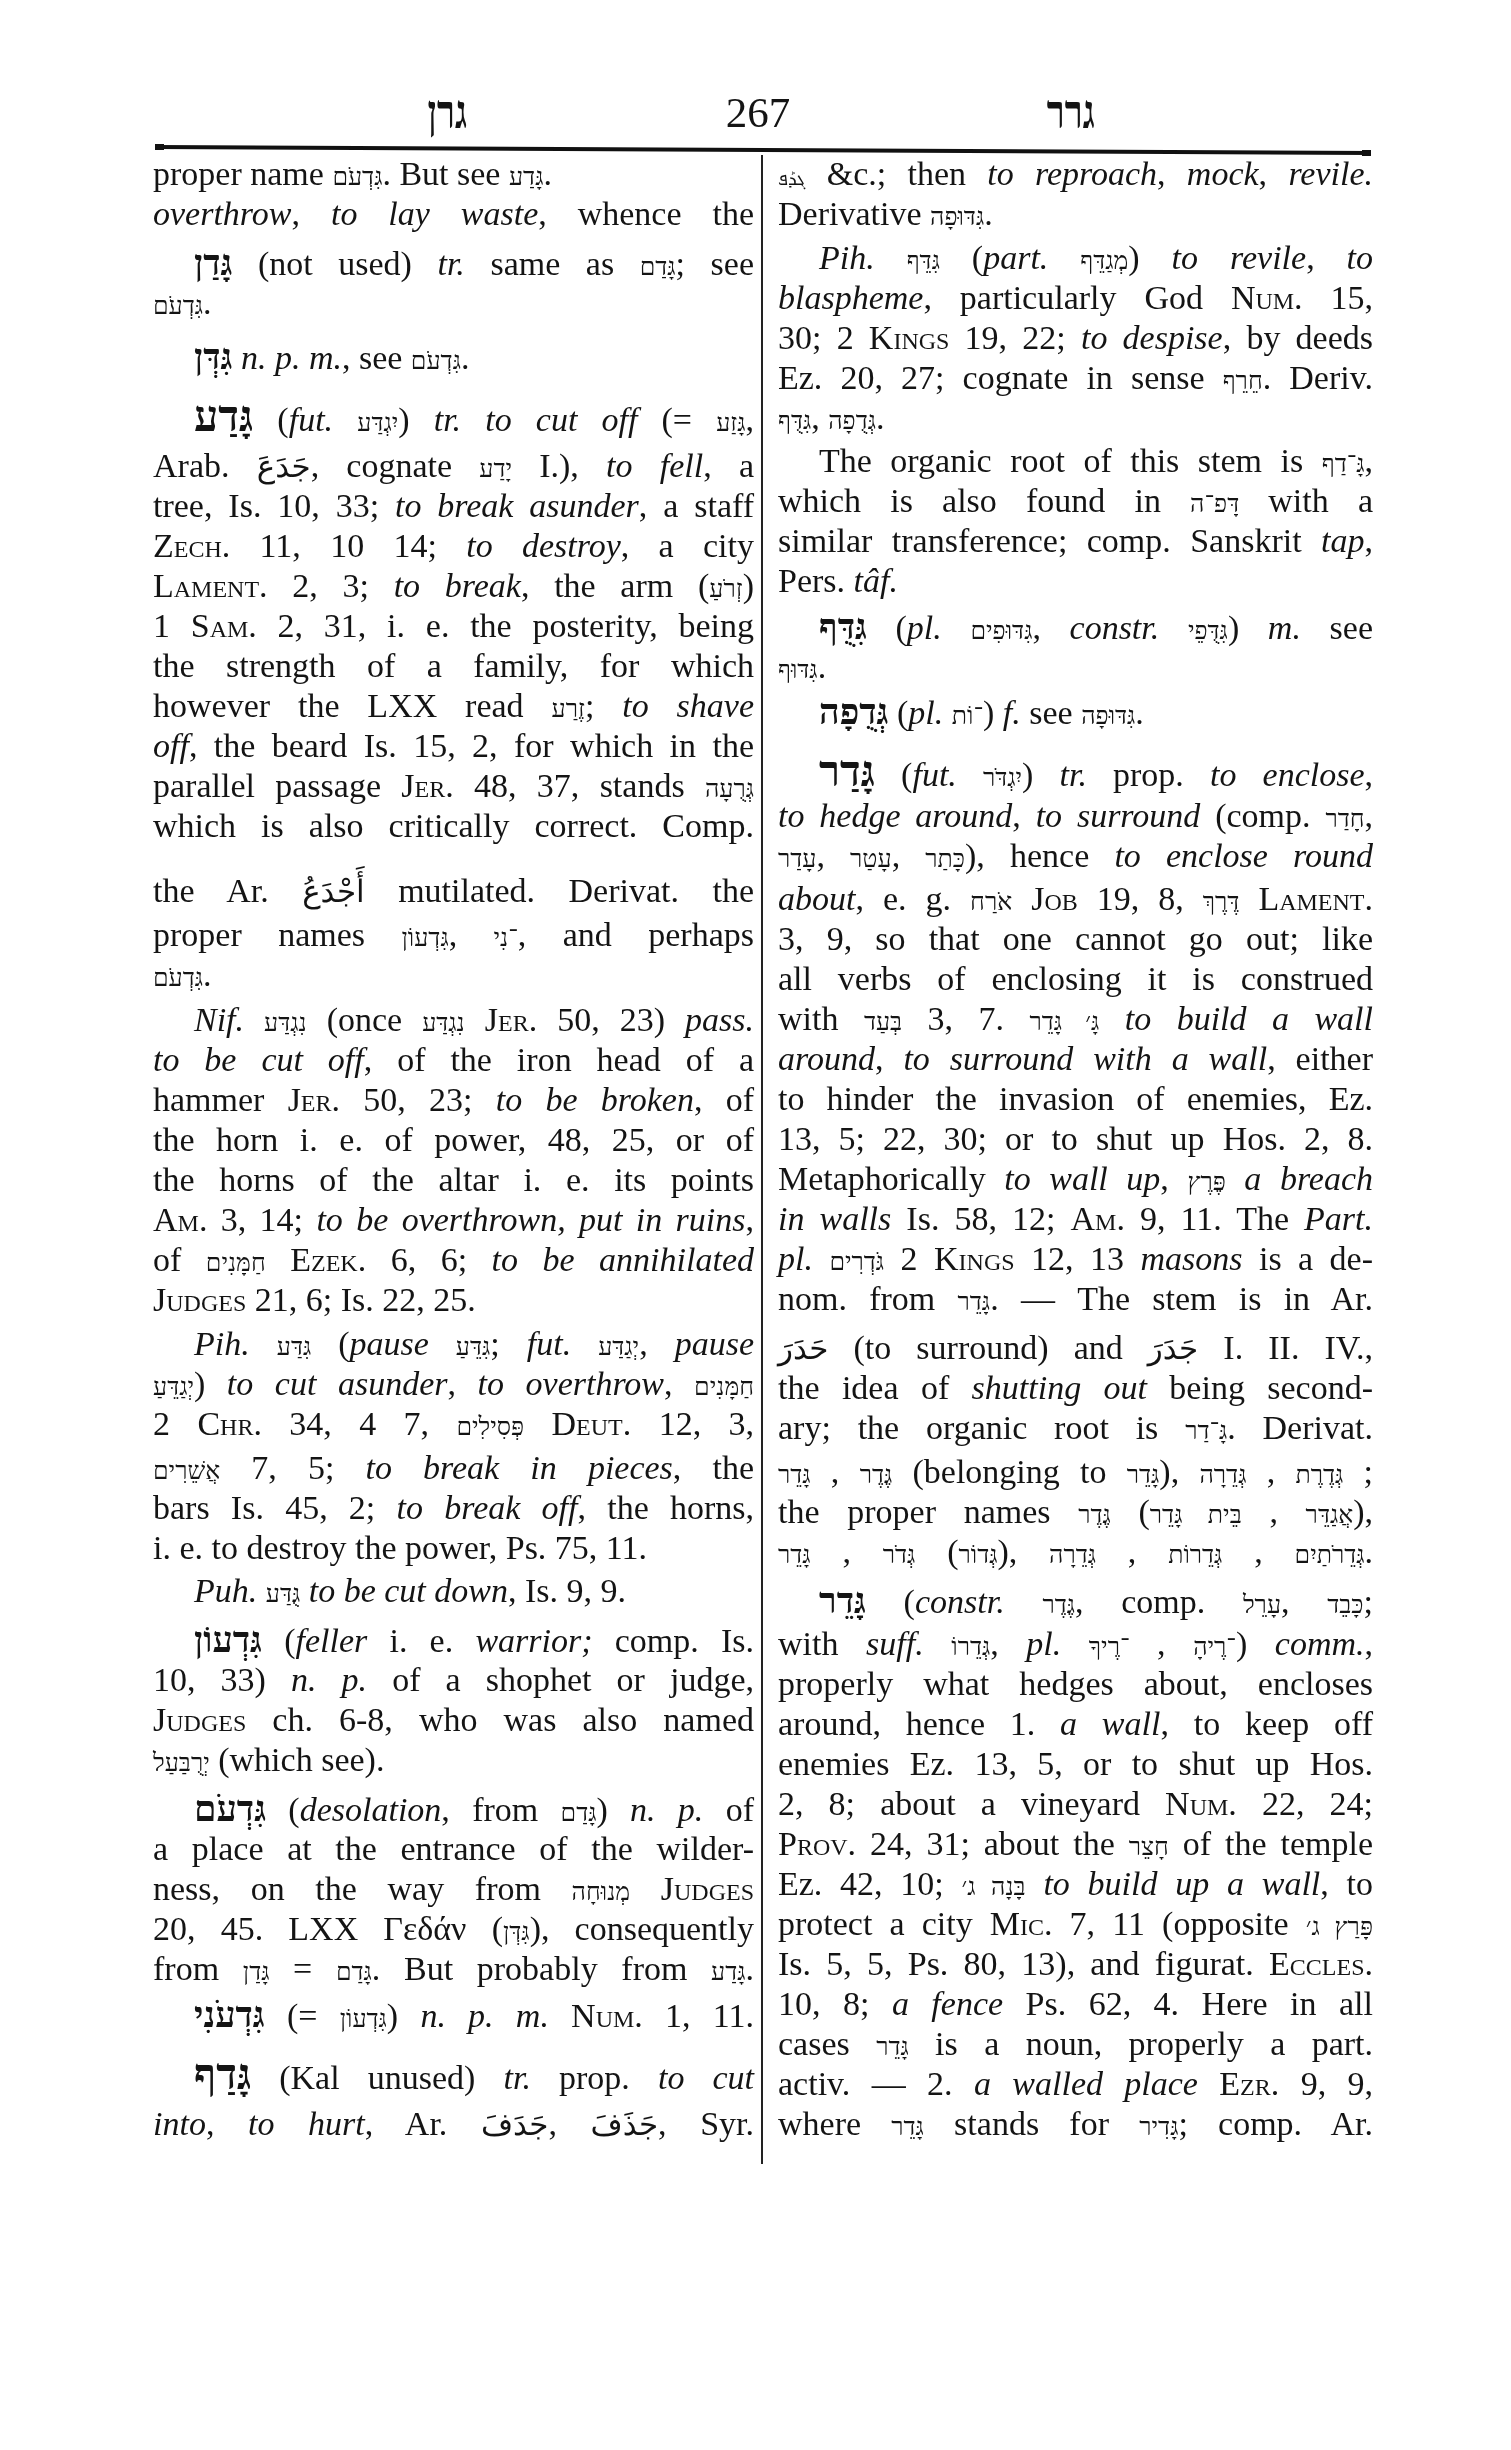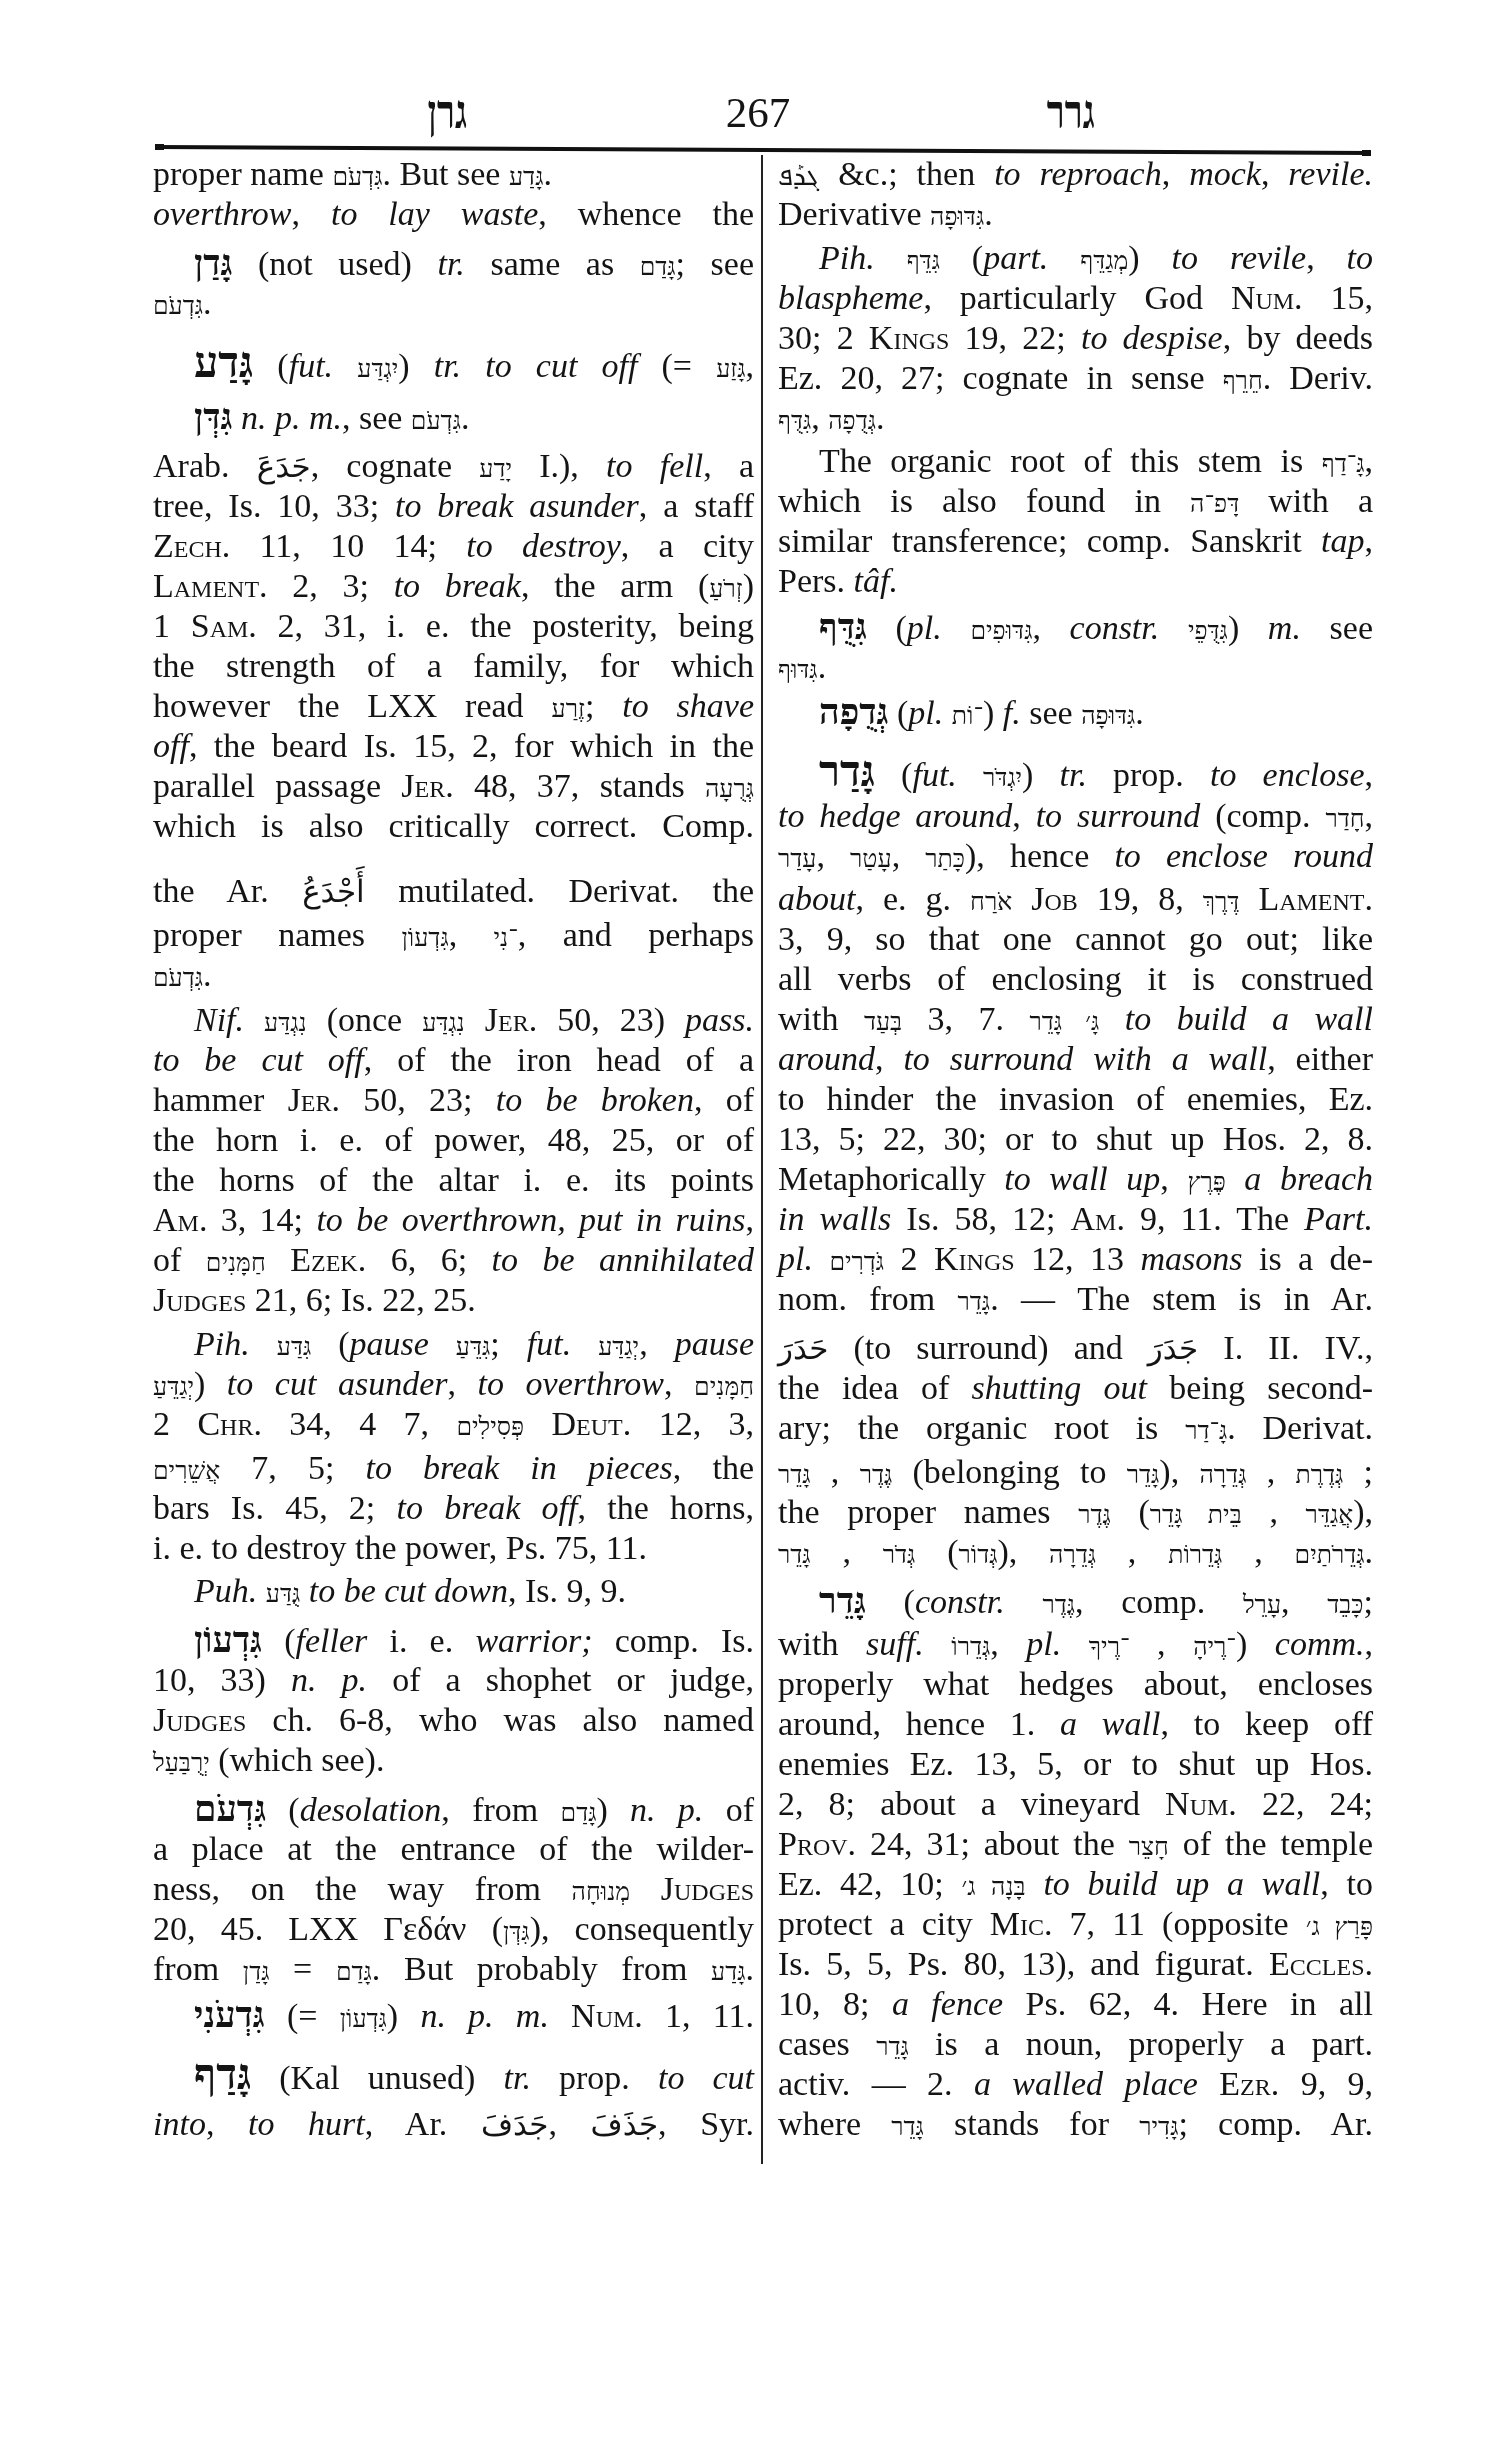--- a/index.html
+++ b/index.html
@@ -67,21 +67,21 @@
   }
   .s-hwm {
     font-size: 36px; font-weight: bold; direction: rtl; unicode-bidi: isolate;
     font-family: "Liberation Serif", "DejaVu Sans", serif;
   }
   .s-ar  {
     font-size: 31px; direction: rtl; unicode-bidi: isolate;
     font-family: Liberation Serif, serif;
   }
   .s-sy  {
-    font-size: 27px; direction: rtl; unicode-bidi: isolate;
+    font-size: 18px; direction: rtl; unicode-bidi: isolate;
     font-family: "DejaVu Sans", sans-serif;
   }
 </style>
 </head>
 <body>
 
 <div class="page">
 
   <div class="hdr" style="left:447px;">
     <span class="hdr-he">גרן</span>
@@ -93,22 +93,22 @@
     <span class="hdr-he">גרר</span>
   </div>
 
   <div class="rule"></div>
 
   <div class="col col-left">
       <div class="line k-n end"><span class="s-t">proper name </span><span class="s-he">גִּדְעֹם</span><span class="s-t">.  But see </span><span class="s-he">גָּדַע</span><span class="s-t">.</span></div>
       <div class="line k-n"><span class="s-em">overthrow</span><span class="s-t">, </span><span class="s-em">to lay waste</span><span class="s-t">, whence the</span></div>
       <div class="line k-hw ind"><span class="s-hwm">גָּדַן</span><span class="s-t"> (not used) </span><span class="s-em">tr.</span><span class="s-t"> same as </span><span class="s-he">גָּדַם</span><span class="s-t">;  see</span></div>
       <div class="line k-n end"><span class="s-he">גִּדְעֹם</span><span class="s-t">.</span></div>
+      <div class="line k-hwm ind end"><span class="s-hwm">גִּדְּן</span><span class="s-em"> n. p. m.</span><span class="s-t">, see </span><span class="s-he">גִּדְעֹם</span><span class="s-t">.</span></div>
       <div class="line k-hwb ind"><span class="s-hw">גָּדַע</span><span class="s-t"> (</span><span class="s-em">fut.</span><span class="s-t"> </span><span class="s-he">יִגְדַּע</span><span class="s-t">) </span><span class="s-em">tr. to cut off</span><span class="s-t"> (= </span><span class="s-he">גָּזַע</span><span class="s-t">,</span></div>
-      <div class="line k-hwm ind end"><span class="s-hwm">גִּדְּן</span><span class="s-em"> n. p. m.</span><span class="s-t">, see </span><span class="s-he">גִּדְעֹם</span><span class="s-t">.</span></div>
       <div class="line k-ar"><span class="s-t">Arab. </span><span class="s-ar">جَدَعَ</span><span class="s-t">, cognate </span><span class="s-he">יָדַע</span><span class="s-t"> I.), </span><span class="s-em">to fell</span><span class="s-t">, a</span></div>
       <div class="line k-n"><span class="s-t">tree, Is. 10, 33; </span><span class="s-em">to break asunder</span><span class="s-t">, a staff</span></div>
       <div class="line k-n"><span class="s-ref">Zech.</span><span class="s-t"> 11, 10 14; </span><span class="s-em">to destroy</span><span class="s-t">, a city</span></div>
       <div class="line k-n"><span class="s-ref">Lament.</span><span class="s-t"> 2, 3; </span><span class="s-em">to break</span><span class="s-t">, the arm (</span><span class="s-he">זְרֹעַ</span><span class="s-t">)</span></div>
       <div class="line k-n"><span class="s-t">1 </span><span class="s-ref">Sam.</span><span class="s-t"> 2, 31, i. e. the posterity, being</span></div>
       <div class="line k-n"><span class="s-t">the strength of a family, for which</span></div>
       <div class="line k-n"><span class="s-t">however the LXX read </span><span class="s-he">זֶרַע</span><span class="s-t">; </span><span class="s-em">to shave</span></div>
       <div class="line k-n"><span class="s-em">off</span><span class="s-t">, the beard Is. 15, 2, for which in the</span></div>
       <div class="line k-n"><span class="s-t">parallel passage </span><span class="s-ref">Jer.</span><span class="s-t"> 48, 37, stands </span><span class="s-he">גְּרֻעָה</span></div>
       <div class="line k-n"><span class="s-t">which is also critically correct.  Comp.</span></div>

